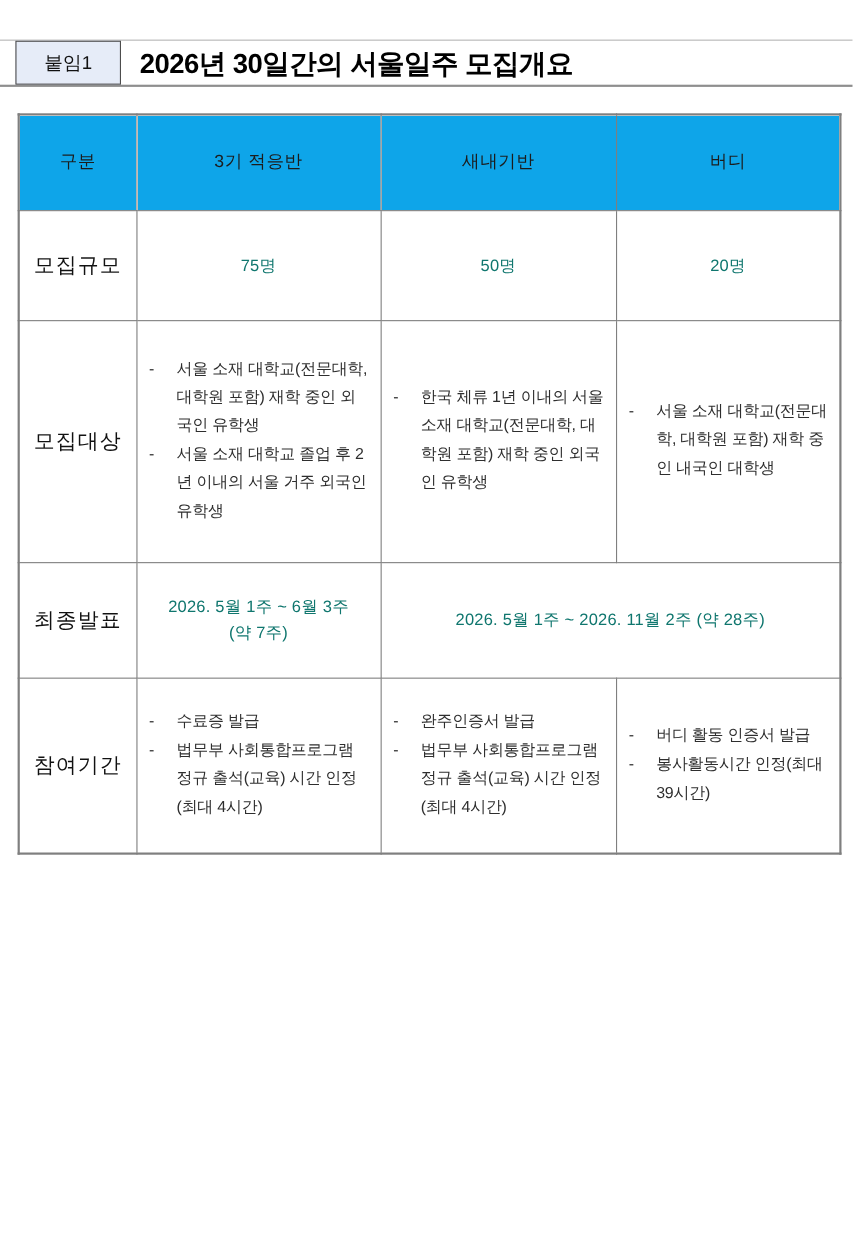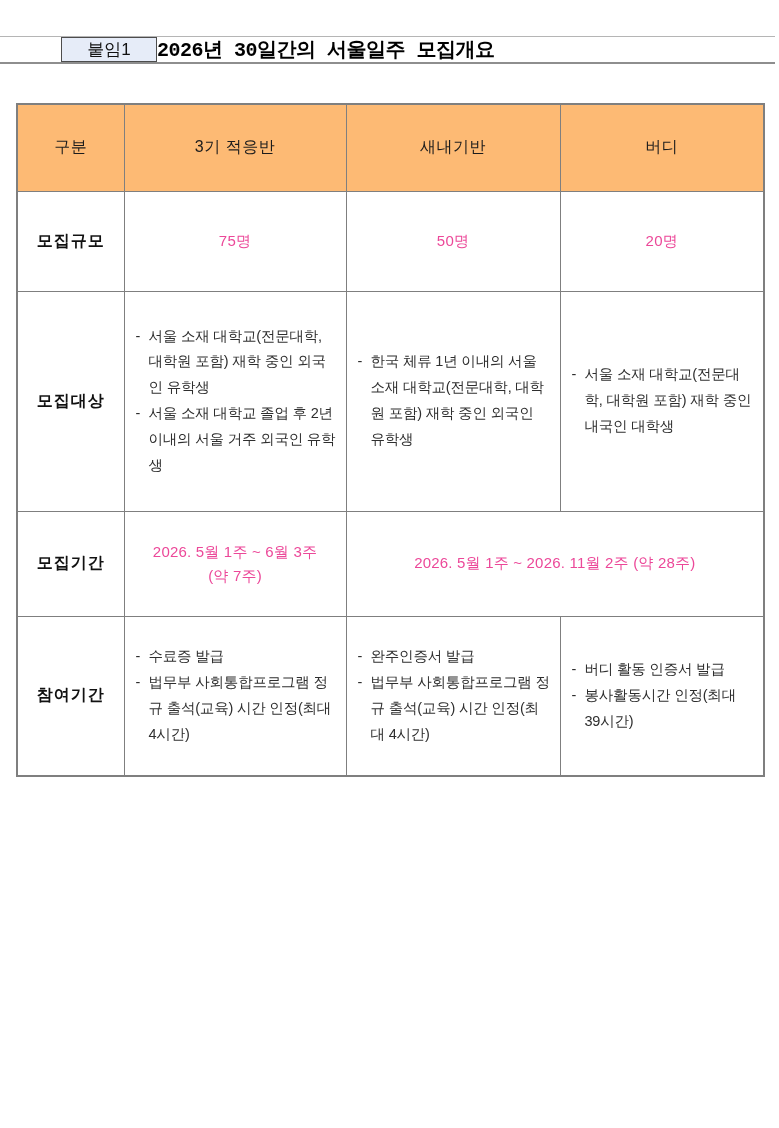--- a/index.html
+++ b/index.html
@@ -8,93 +8,92 @@
     background: #ffffff;
     font-family: "Liberation Sans", "DejaVu Sans", sans-serif;
     color: #1a1a1a;
     overflow: hidden;
   }
   .page { position: relative; width: 779px; height: 1128px; }
 
   
   .header-strip {
     position: absolute; left: 0; top: 36px;
-    width: 775px; height: 28px;
+    width: 775px; height: 43px;
     border-top: 1px solid #b5b5b5;
     border-bottom: 2px solid #8e8e8e;
     display: flex; align-items: stretch;
     box-sizing: border-box;
-    padding-left: 47px;
   }
   .badge {
     box-sizing: border-box;
     margin-left: 14px;
     width: 96px;
     background: #e6ecf8;
     border: 1px solid #4d4d4d;
     display: flex; align-items: center; justify-content: center;
     font-size: 17px; font-weight: 500; color: #111;
   }
   .doc-title {
     display: flex; align-items: center;
-    font-size: 20px; font-weight: 800;
+    margin-left: 17px;
+    font-size: 25px; font-weight: 800;
     letter-spacing: -0.5px;
     color: #000;
     white-space: nowrap;
-    font-family: Liberation Mono, monospace;
   }
 
   
   table.overview {
     position: absolute; left: 16px; top: 103px;
     width: 747px;
     border-collapse: collapse;
     table-layout: fixed;
   }
   table.overview, table.overview th, table.overview td {
     border: 1px solid #7f7f7f;
   }
   table.overview { border-width: 2px; }
   th, td { box-sizing: border-box; overflow: hidden; }
 
   th.rowlabel {
     background: #ffffff;
-    font-size: 16px; font-weight: 700;
+    font-size: 19px; font-weight: 400;
     text-align: center; vertical-align: middle;
     color: #111;
     letter-spacing: 1px;
     margin-left: 28px;
   }
   tr.head th {
-    background: #fdba74;
+    background: #0ea5e9;
     font-size: 16px; font-weight: 500;
     text-align: center; vertical-align: middle;
     color: #1c1c1c;
     letter-spacing: 0.5px;
   }
   td.val {
-    font-size: 15px; color: #ec4899;
+    font-size: 15px; color: #0f766e;
     text-align: center; vertical-align: middle;
     letter-spacing: 0.2px;
   }
   td.val.multiline { white-space: pre-line; line-height: 1.6; }
 
   td.bullets {
     vertical-align: middle;
     padding: 8px 8px 8px 11px;
   }
   ul.blist { list-style: none; margin: 0; padding: 0; }
   ul.blist li {
     display: flex;
     font-size: 14.5px; color: #2e2e2e;
     line-height: 1.78;
     letter-spacing: -0.2px;
   }
   ul.blist .dash { flex: 0 0 13px; }
-  ul.blist .btext { flex: 1 1 auto; }
+  ul.blist .btext { flex: 1 1 auto; margin-left: 12px; }
 </style>
 </head>
 <body>
 
 <div class="page">
 
   <div class="header-strip">
     <div class="badge">붙임1</div>
     <div class="doc-title">2026년 30일간의 서울일주 모집개요</div>
   </div>
@@ -151,21 +150,21 @@
                 <span class="btext">서울 소재 대학교(전문대학, 대학원 포함) 재학 중인 내국인 대학생</span>
               </li>
         </ul>
       </td>
     </tr>
 
 
 
 
     <tr style="height:105px">
-      <th class="rowlabel">모집기간</th>
+      <th class="rowlabel">최종발표</th>
       <td class="val multiline">2026. 5월 1주 ~ 6월 3주
 (약 7주)</td>
       <td class="val" colspan="2">2026. 5월 1주 ~ 2026. 11월 2주 (약 28주)</td>
     </tr>
 
     <tr style="height:160px">
       <th class="rowlabel">참여기간</th>
       <td class="bullets">
         <ul class="blist">
           <li>

